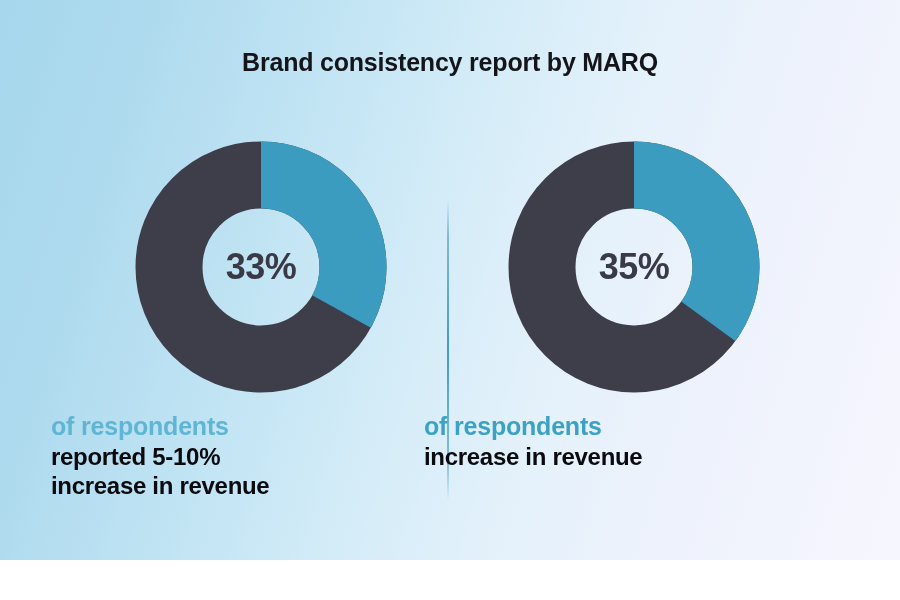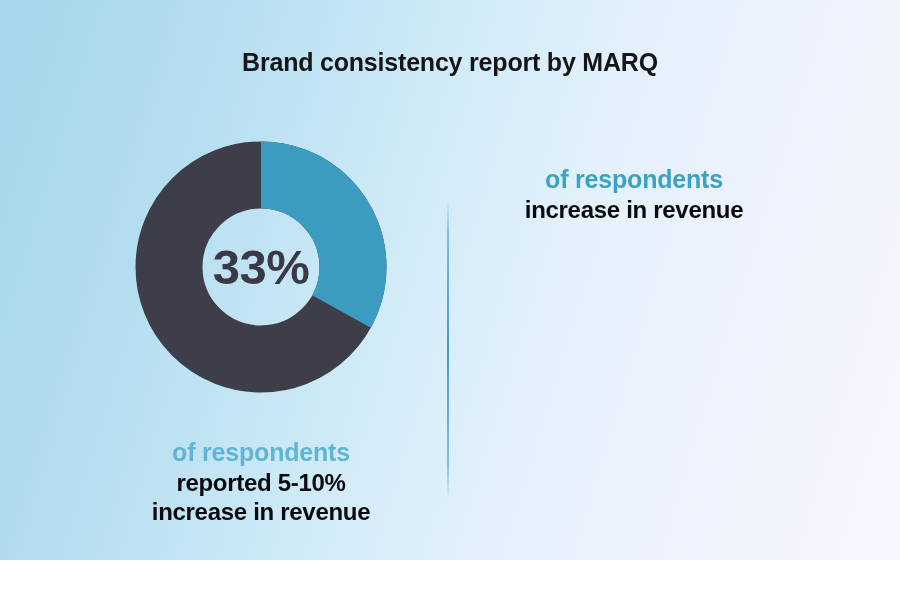--- a/index.html
+++ b/index.html
@@ -83,30 +83,29 @@
   }
   .donut-center-label {
     position: absolute;
     left: 0;
     top: 0;
     width: 252px;
     height: 252px;
     display: flex;
     align-items: center;
     justify-content: center;
-    font-size: 49px;
+    font-size: 36px;
     font-weight: bold;
     color: #3a3a47;
     letter-spacing: -0.5px;
   }
 
   
   .caption {
-    margin-top: 44px;
-    text-align: center;
+    margin-top: 18px;
     line-height: 1.23;
   }
   .caption-highlight {
     display: block;
     font-size: 25px;
     font-weight: bold;
     color: #5fb6d4;
     letter-spacing: -0.2px;
   }
   #panel-right .caption-highlight {
@@ -144,20 +143,29 @@
 
     <div class="caption">
       <span class="caption-highlight">of respondents</span>
       <span class="caption-line">reported 5-10%</span>
       <span class="caption-line">increase in revenue</span>
     </div>
   </div>
 
   <div class="panel" id="panel-right">
 
+    <div class="donut-wrap">
+      <svg class="donut-svg" viewBox="0 0 252 252">
+        <g transform="rotate(-90 126 126)">
+          <circle cx="126" cy="126" r="92" fill="none" stroke="#3e3e4b" stroke-width="67"></circle>
+          <circle id="seg-right" cx="126" cy="126" r="92" fill="none" stroke="#3b9cc0" stroke-width="67" stroke-dasharray="202.31856689118266 375.7344813693393"></circle>
+        </g>
+      </svg>
+      <div class="donut-center-label">35%</div>
+    </div>
 
     <div class="caption">
       <span class="caption-highlight">of respondents</span>
       <span class="caption-line">increase in revenue</span>
     </div>
   </div>
 
 </div>
 
 </body></html>

